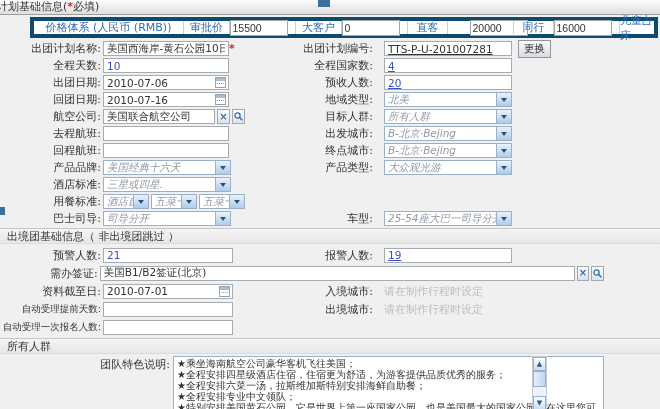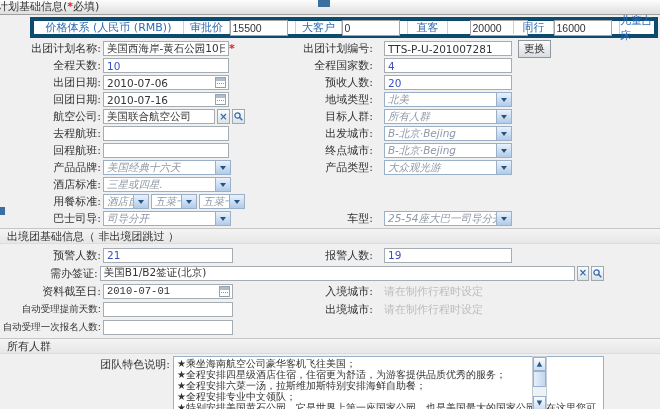--- a/index.html
+++ b/index.html
@@ -26,21 +26,21 @@
   .row{display:flex;align-items:center;height:17px;}
   .rows2 .row{height:18px;}
   .lab{width:101px;text-align:right;padding-right:2px;color:#333;white-space:nowrap;}
   .lab.sm{font-size:9.5px;}
   .labr{width:73px;text-align:right;padding-right:11px;color:#333;white-space:nowrap;}
   .fl{width:197px;display:flex;align-items:center;}
   .fr{flex:1;display:flex;align-items:center;}
 
   .inp{height:13px;border:1px solid #a5acb2;background:#fff;font-size:10.5px;color:#333;padding:0 3px;font-family:"DejaVu Sans",sans-serif;}
   .w126{width:118px;}
-  .w128{width:120px;}
+  .w128{width:120px;text-decoration:underline;}
   .numv{color:#3a4fc1;}
   .datewrap{position:relative;display:flex;align-items:center;}
   .cal{position:absolute;right:3px;top:2px;width:11px;height:11px;border:1px solid #93a3b2;background:#fff;box-sizing:border-box;}
   .cal:before{content:"";position:absolute;left:0;top:0;right:0;height:3px;background:#aebdcd;}
   .cal:after{content:"";position:absolute;left:1px;top:5px;width:7px;height:3px;border-top:1px dotted #8a97a5;border-bottom:1px dotted #8a97a5;}
 
   .mini{width:13px;height:15px;border:1px solid #a0a8b0;background:linear-gradient(#fcfcfc,#dde2e7);display:flex;align-items:center;justify-content:center;margin-left:2px;box-sizing:border-box;cursor:pointer;}
   .xglyph{color:#2e6cb5;font-weight:bold;font-size:10px;line-height:10px;}
 
   .sel{display:flex;align-items:stretch;border:1px solid #9ab0c8;background:#fff;height:15px;box-sizing:border-box;}
@@ -324,21 +324,21 @@
             <circle cx="3.5" cy="3.5" r="2.6" fill="none" stroke="#2e6cb5" stroke-width="1.3"></circle>
             <line x1="5.6" y1="5.6" x2="8.3" y2="8.3" stroke="#2e6cb5" stroke-width="1.4"></line>
           </svg>
         </span>
     </div>
 
     <div class="row">
       <div class="lab">资料截至日:</div>
       <div class="fl">
           <span class="datewrap">
-            <input class="inp" style="width: 122px; font-family: Liberation Mono, monospace;" value="2010-07-01">
+            <input class="inp" style="width: 122px;" value="2010-07-01">
             <span class="cal"></span>
           </span>
         </div>
       <div class="labr">入境城市:</div>
       <div class="fr">
           <span class="hint">请在制作行程时设定</span>
         </div>
     </div>
 
     <div class="row">

